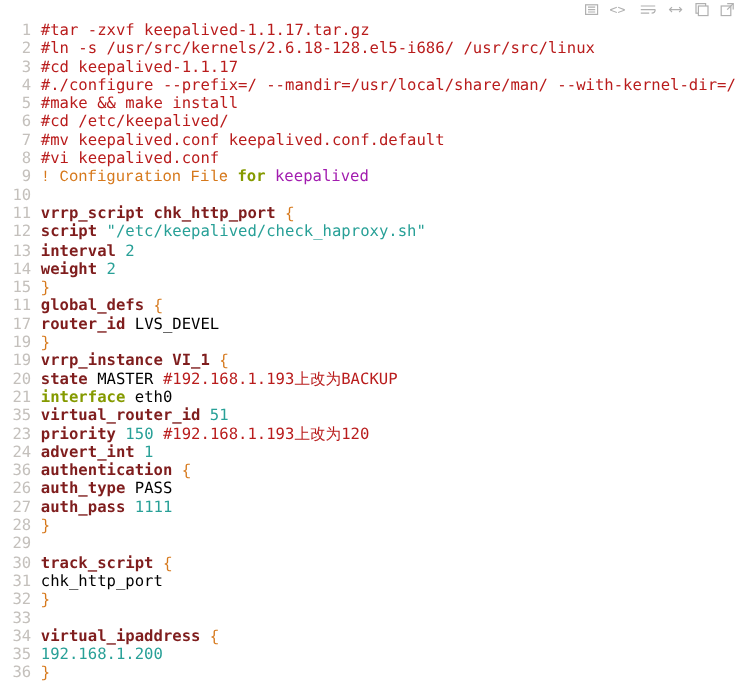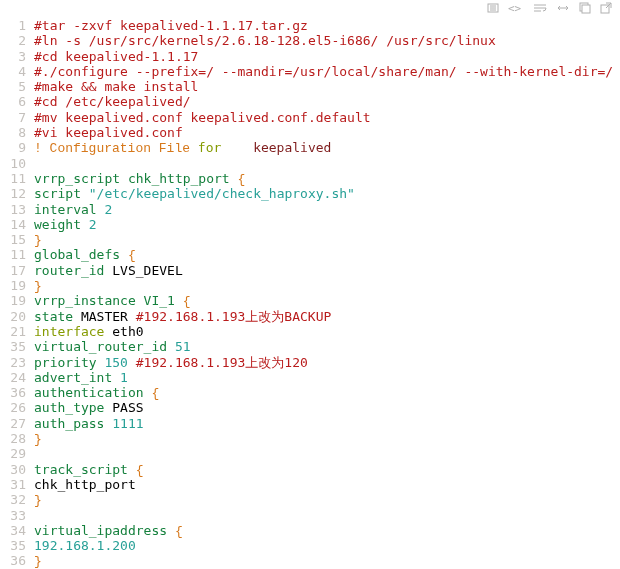--- a/index.html
+++ b/index.html
@@ -38,26 +38,26 @@
     .code {
       flex: 1;
       white-space: pre;
       overflow: hidden;
       padding-left: 4px;
     }
     .line {
       height: 15.3px;
     }
     .c-comment { color: #b91c1c; }
-    .c-red { color: #15803d; }
+    .c-red { color: #7f1d1d; font-weight: bold; }
     .c-orange { color: #d6781b; font-family: Liberation Mono, monospace; }
     .c-keyword { color: #859a00; }
     .c-string { color: #28a097; }
-    .c-blue { color: #7f1d1d; margin-left: 24px; }
-    .c-bold { font-weight: normal; }
+    .c-blue { color: #a21caf; }
+    .c-bold { font-weight: bold; }
   </style>
 </head>
 <body>
 
 <div class="toolbar">
   <span>
       <svg width="12" height="10">
         <rect x="1" y="1" width="10" height="8" fill="none" stroke="#b0b0b0" stroke-width="1"></rect>
         <line x1="3" y1="3" x2="9" y2="3" stroke="#b0b0b0"></line>
         <line x1="3" y1="5" x2="9" y2="5" stroke="#b0b0b0"></line>

